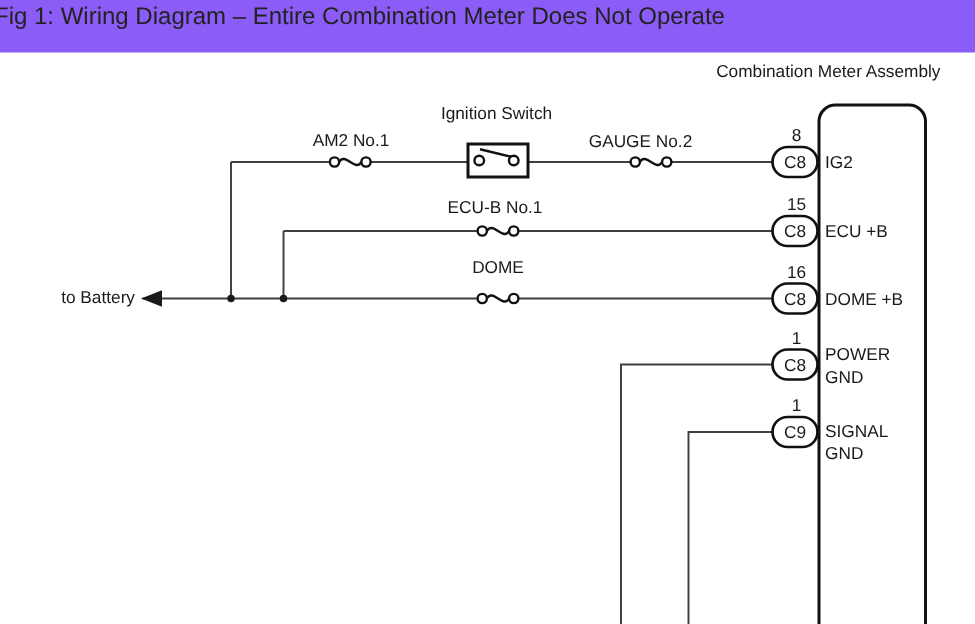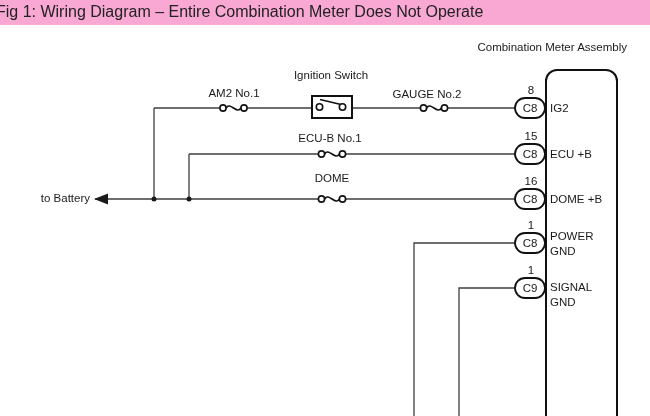--- a/index.html
+++ b/index.html
@@ -1,22 +1,22 @@
 <!DOCTYPE html>
 <html><head>
 <meta charset="utf-8">
 <style>
   html, body { margin: 0; padding: 0; background: #ffffff; }
   body {
     width: 650px; height: 416px; overflow: hidden; position: relative;
     font-family: "Liberation Sans", sans-serif;
   }
   .title-bar {
-    position: absolute; left: 0; top: 0; width: 650px; height: 25px;
-    background: #f9a8d4; overflow: hidden; white-space: nowrap;
+    position: absolute; left: 0; top: 0; width: 650px; height: 35px;
+    background: #8b5cf6; overflow: hidden; white-space: nowrap;
   }
   .title-bar span {
     display: inline-block; margin-left: -4px; padding-top: 3px;
     font-size: 16px; color: #222222; letter-spacing: 0px;
   }
   svg.diagram { position: absolute; left: 0; top: 0; }
   svg text {
     font-family: "Liberation Sans", sans-serif;
     font-size: 11.5px; fill: #1a1a1a;
   }

